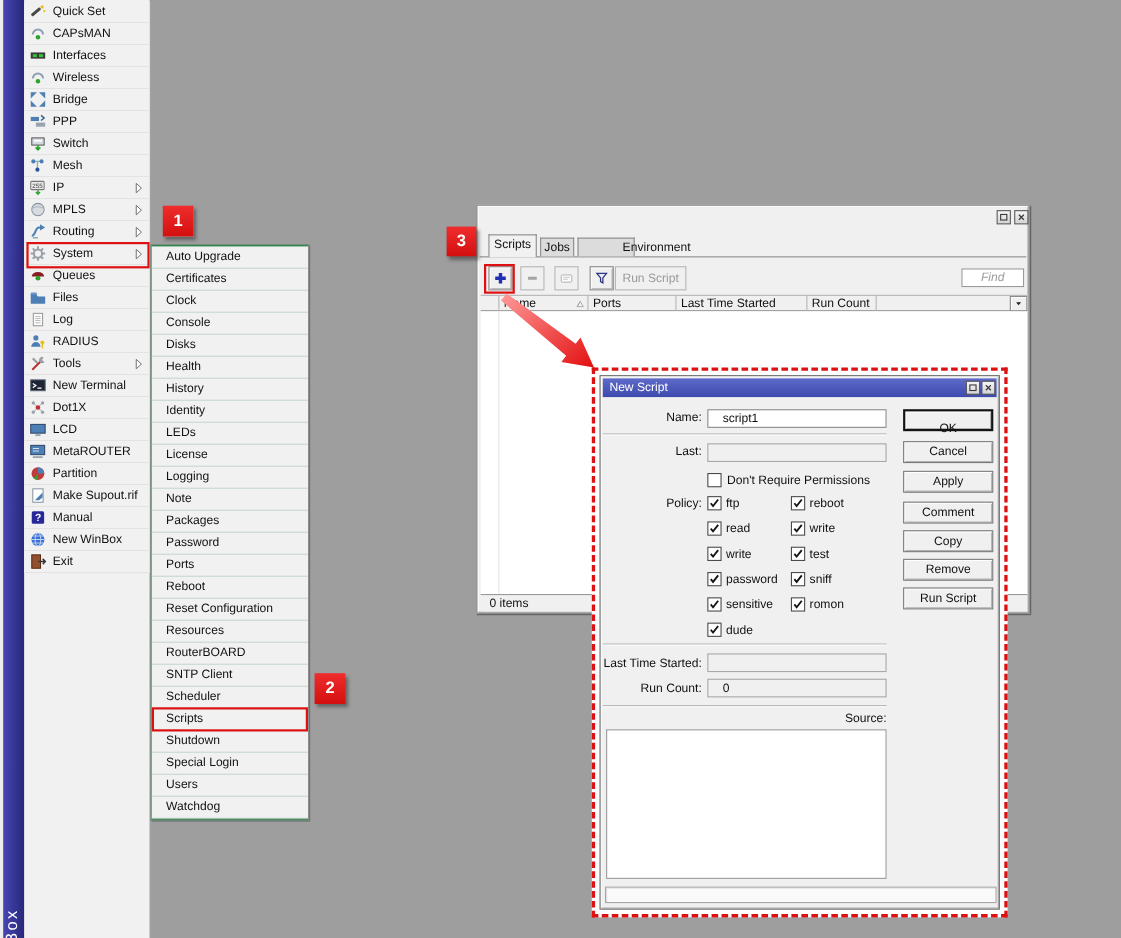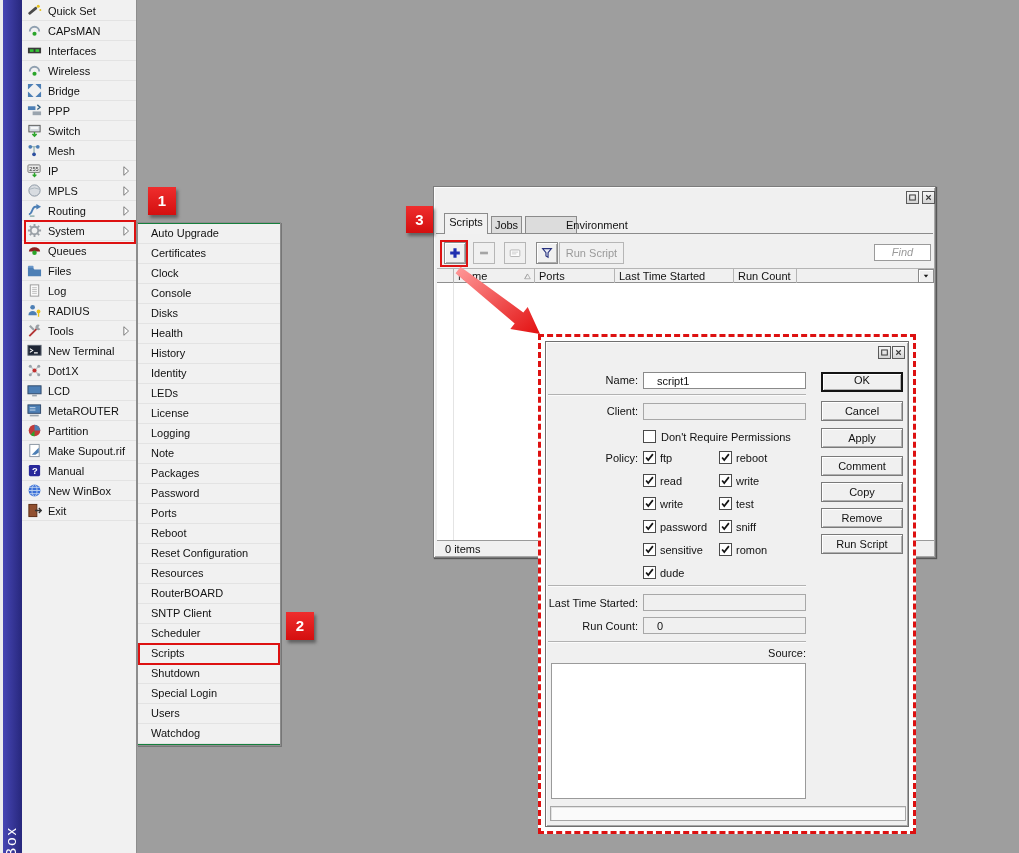--- a/index.html
+++ b/index.html
@@ -77,21 +77,21 @@
   .input { position:absolute; left:97px; width:163px; height:17px; background:#fff;
     border:1px solid #8a8a8a; padding:2px 13px; white-space:nowrap; overflow:hidden; }
   .input.disabled { background:#f0f0f0; border-color:#a8a8a8; }
   .sep { position:absolute; left:2px; width:258px; height:2px; border-top:1px solid #b2b2b2; border-bottom:1px solid #fbfbfb; }
   .cb { display:inline-block; width:13px; height:13px; background:#fff; border:1px solid #4a4a4a; flex:0 0 13px; }
   .pol { position:static; display:flex; align-items:center; gap:4px; height:13px; }
   .polcol { position:absolute; top:109px; display:flex; flex-direction:column; gap:10px; }
   .dlg-btn { position:absolute; left:275px; width:82px; height:20px; background:#f0f0f0;
     border:1px solid #7a7a7a; box-shadow:inset 1px 1px 0 #fff, inset -1px -1px 0 #b0b0b0;
     text-align:center; padding-top:3px; }
-  .dlg-btn:nth-of-type(1){ top:30px; border:2px solid #141414; padding-top:0; }
+  .dlg-btn:nth-of-type(1){ top:30px; border:2px solid #141414; padding-top:10px; }
   .dlg-btn:nth-of-type(2){ top:59px; }
   .dlg-btn:nth-of-type(3){ top:86px; }
   .dlg-btn:nth-of-type(4){ top:114px; }
   .dlg-btn:nth-of-type(5){ top:140px; }
   .dlg-btn:nth-of-type(6){ top:166px; }
   .dlg-btn:nth-of-type(7){ top:192px; }
   .src { position:absolute; left:5px; top:321px; width:255px; height:136px; background:#fff; border:1px solid #9a9a9a; }
   .dstatus { position:absolute; left:4px; top:464px; width:356px; height:15px; background:#fafafa;
     border:1px solid #a6a6a6; box-shadow:inset 1px 1px 0 #e2e2e2; }
 
@@ -516,36 +516,37 @@
             <path d="M3.5 5.5L8 11l4.5-5.5z" fill="#1a1a1a"></path>
           </svg>
         </div>
     </div>
     <div class="tbody"></div>
     <div class="statusbar">0 items</div>
   </div>
 
   <div class="marquee">
     <div id="new-script">
+      <div class="titlebar active">New Script</div>
       <div class="tb-btn" style="left:332px;top:4px;">
           <svg viewBox="0 0 16 16">
             <rect x="3" y="3.5" width="10" height="9" fill="none" stroke="#3a3a3a" stroke-width="1.8"></rect>
           </svg>
         </div>
       <div class="tb-btn" style="left:346px;top:4px;">
           <svg viewBox="0 0 16 16">
             <path d="M4 4l8 8M12 4l-8 8" stroke="#3a3a3a" stroke-width="2"></path>
           </svg>
         </div>
 
       <div class="lbl" style="left:-2px;top:32px;">Name:</div>
       <div class="input" style="top:30px;">script1</div>
       <div class="sep" style="top:52px;"></div>
 
-      <div class="lbl" style="left:-2px;top:63px;">Client:</div>
+      <div class="lbl" style="left:-2px;top:63px;">Last:</div>
       <div class="input disabled" style="top:61px;"></div>
 
       <span class="cb" style="position:absolute;left:97px;top:88px;"></span>
       <div style="position:absolute;left:115px;top:89px;">Don't Require Permissions</div>
 
       <div class="lbl" style="left:-2px;top:110px;">Policy:</div>
       <div class="polcol" style="left:97px;">
 
       <label class="pol">
             <span class="cb">

